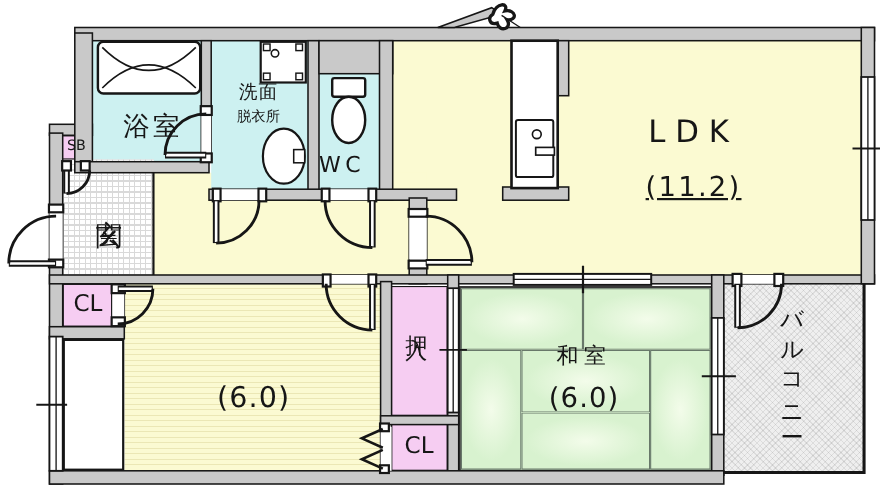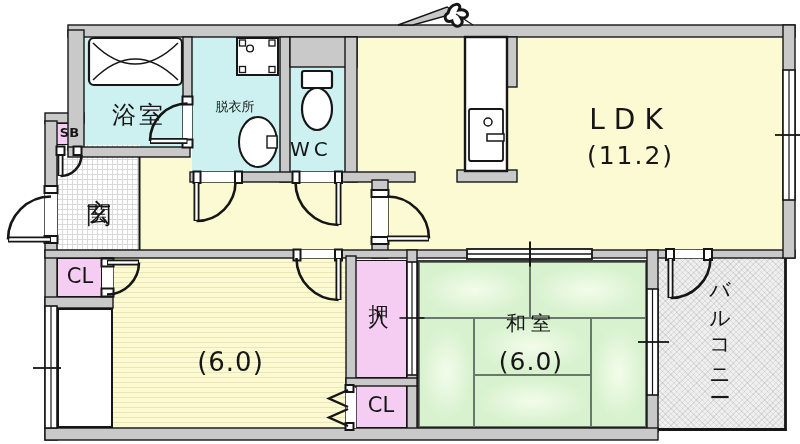--- a/index.html
+++ b/index.html
@@ -212,26 +212,27 @@
         <path d="M398,25 L447,7 L456,13 L413,25 Z" fill="#c9c9c9" stroke="#161616" stroke-width="1.4"></path>
         <path d="M448,13 C451,2 463,2 459,10 C469,8 471,19 461,18 C466,26 454,30 452,21 C445,23 443,16 448,13 Z" fill="#ffffff" stroke="#161616" stroke-width="3"></path>
         <line x1="456" y1="14" x2="473" y2="25" stroke="#161616" stroke-width="1.2"></line>
       </g>
       <path d="M785.5,258 L785.5,429.5 L658,429.5" fill="none" stroke="#161616" stroke-width="2.8"></path>
       <line x1="139.5" y1="157" x2="139.5" y2="250" stroke="#161616" stroke-width="2"></line>
     </g>
   </svg>
 
   <div class="lab" style="left:104px;top:102px;width:70px;font-size:24px;letter-spacing:3px;">浴室</div>
+  <div class="lab" style="left:190px;top:75px;width:90px;font-size:17px;letter-spacing:1px;">洗面</div>
   <div class="lab" style="left:188px;top:100px;width:94px;font-size:13px;">脱衣所</div>
   <div class="lab" style="left:290px;top:138px;width:40px;font-size:20px;letter-spacing:4px;">WC</div>
   <div class="lab" style="left:528px;top:104px;width:205px;font-size:28px;letter-spacing:9px;">LDK</div>
-  <div class="lab" style="left:528px;top:142px;width:205px;font-size:25px;letter-spacing:2px;">(11.2)</div>
+  <div class="lab" style="left:528px;top:156px;width:205px;font-size:25px;letter-spacing:2px;text-decoration:underline;">(11.2)</div>
   <div class="lab vtext" style="left:87px;top:180px;font-size:24px;letter-spacing:5px;">玄関</div>
-  <div class="lab" style="left:55px;top:126px;width:29px;font-size:13px;font-weight:bold;">SB</div>
+  <div class="lab" style="left:55px;top:126px;width:29px;font-size:13px;font-weight:normal;">SB</div>
   <div class="lab" style="left:58px;top:264px;width:44px;font-size:21px;">CL</div>
   <div class="lab" style="left:356px;top:393px;width:50px;font-size:21px;">CL</div>
   <div class="lab" style="left:138px;top:348px;width:185px;font-size:26px;letter-spacing:1px;">(6.0)</div>
   <div class="lab vtext" style="left:369px;top:288px;font-size:20px;letter-spacing:4px;">押入</div>
   <div class="lab" style="left:440px;top:312px;width:182px;font-size:20px;letter-spacing:5px;">和室</div>
   <div class="lab" style="left:440px;top:348px;width:182px;font-size:25px;letter-spacing:1px;">(6.0)</div>
   <div class="lab vtext" style="left:709px;top:266px;font-size:21px;letter-spacing:6px;">バルコニー</div>
 </div>
 
 </body></html>

